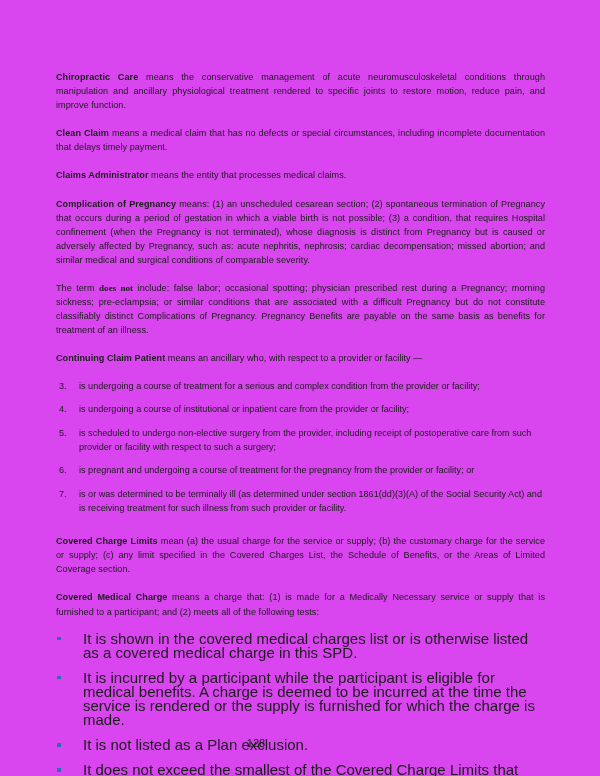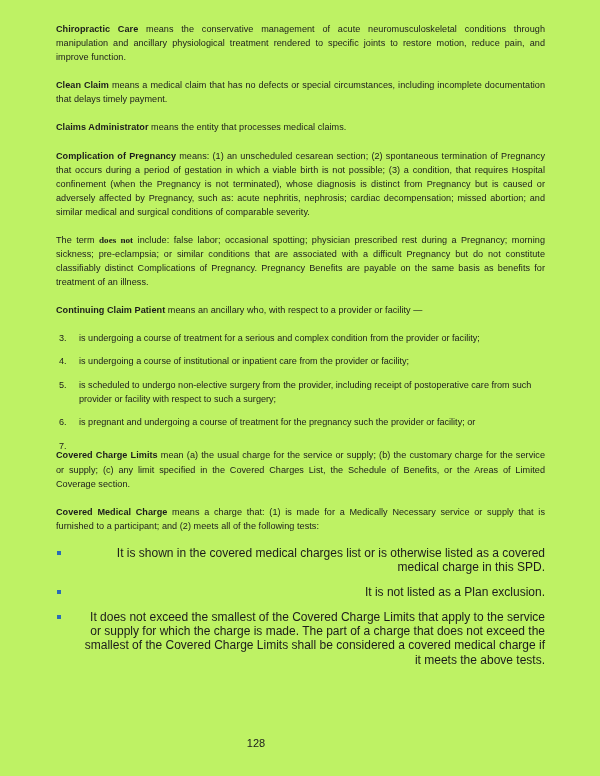--- a/index.html
+++ b/index.html
@@ -14,23 +14,23 @@
     color: #1a1a1a;
     overflow: hidden;
     position: relative;
   }
   .page {
     position: absolute;
     left: 0;
     top: 0;
     width: 600px;
     height: 776px;
-    background: #bef264;
+    background: #d946ef;
     box-sizing: border-box;
-    padding: 22px 55px 0 56px;
+    padding: 70px 55px 0 56px;
   }
   .content {
     width: 489px;
   }
   p.para {
     margin: 0 0 14px 0;
     font-size: 9.1px;
     line-height: 14.1px;
     text-align: justify;
     color: #1b1b1b;
@@ -76,24 +76,24 @@
   
   ul.bullist {
     margin: 0 0 13px 0;
     padding: 0;
     list-style: none;
   }
   ul.bullist > li {
     position: relative;
     padding-left: 27px;
     margin-bottom: 11px;
-    font-size: 12px;
+    font-size: 15px;
     line-height: 14.1px;
     color: #1b1b1b;
-    text-align: right;
+    text-align: left;
   }
   ul.bullist > li:last-child {
     margin-bottom: 16px;
   }
   ul.bullist > li .bullet-sq {
     position: absolute;
     left: 1px;
     top: 5px;
     width: 3.6px;
     height: 3.6px;
@@ -125,33 +125,33 @@
     <p class="para"><span class="term">Complication of Pregnancy</span><span> means: (1) an unscheduled cesarean section; (2) spontaneous termination of Pregnancy that occurs during a period of gestation in which a viable birth is not possible; (3) a condition, that requires Hospital confinement (when the Pregnancy is not terminated), whose diagnosis is distinct from Pregnancy but is caused or adversely affected by Pregnancy, such as: acute nephritis, nephrosis; cardiac decompensation; missed abortion; and similar medical and surgical conditions of comparable severity.</span></p>
 
     <p class="para"><span>The term </span><span class="bold-inline">does not</span><span> include: false labor; occasional spotting; physician prescribed rest during a Pregnancy; morning sickness; pre-eclampsia; or similar conditions that are associated with a difficult Pregnancy but do not constitute classifiably distinct Complications of Pregnancy. Pregnancy Benefits are payable on the same basis as benefits for treatment of an illness.</span></p>
 
     <p class="para tight"><span class="term">Continuing Claim Patient</span><span> means an ancillary who, with respect to a provider or facility —</span></p>
 
     <ol class="numlist">
       <li><span class="num">3.</span><span>is undergoing a course of treatment for a serious and complex condition from the provider or facility;</span></li>
       <li><span class="num">4.</span><span>is undergoing a course of institutional or inpatient care from the provider or facility;</span></li>
       <li><span class="num">5.</span><span>is scheduled to undergo non-elective surgery from the provider, including receipt of postoperative care from such provider or facility with respect to such a surgery;</span></li>
-      <li><span class="num">6.</span><span>is pregnant and undergoing a course of treatment for the pregnancy such the provider or facility; or</span></li>
-      <li><span class="num">7.</span></li>
+      <li><span class="num">6.</span><span>is pregnant and undergoing a course of treatment for the pregnancy from the provider or facility; or</span></li>
+      <li><span class="num">7.</span><span>is or was determined to be terminally ill (as determined under section 1861(dd)(3)(A) of the Social Security Act) and is receiving treatment for such illness from such provider or facility.</span></li>
     </ol>
 
     <div class="spacer-7"></div>
 
     <p class="para"><span class="term">Covered Charge Limits</span><span> mean (a) the usual charge for the service or supply; (b) the customary charge for the service or supply; (c) any limit specified in the Covered Charges List, the Schedule of Benefits, or the Areas of Limited Coverage section.</span></p>
 
     <p class="para tight"><span class="term">Covered Medical Charge</span><span> means a charge that: (1) is made for a Medically Necessary service or supply that is furnished to a participant; and (2) meets all of the following tests:</span></p>
 
     <ul class="bullist">
       <li><span class="bullet-sq"></span><span>It is shown in the covered medical charges list or is otherwise listed as a covered medical charge in this SPD.</span></li>
-      <li><span class="bullet-sq"></span></li>
+      <li><span class="bullet-sq"></span><span>It is incurred by a participant while the participant is eligible for medical benefits. A charge is deemed to be incurred at the time the service is rendered or the supply is furnished for which the charge is made.</span></li>
       <li><span class="bullet-sq"></span><span>It is not listed as a Plan exclusion.</span></li>
       <li><span class="bullet-sq"></span><span>It does not exceed the smallest of the Covered Charge Limits that apply to the service or supply for which the charge is made. The part of a charge that does not exceed the smallest of the Covered Charge Limits shall be considered a covered medical charge if it meets the above tests.</span></li>
     </ul>
 
   </div>
 
   <div class="footer">128</div>
 </div>
 
 </body></html>

